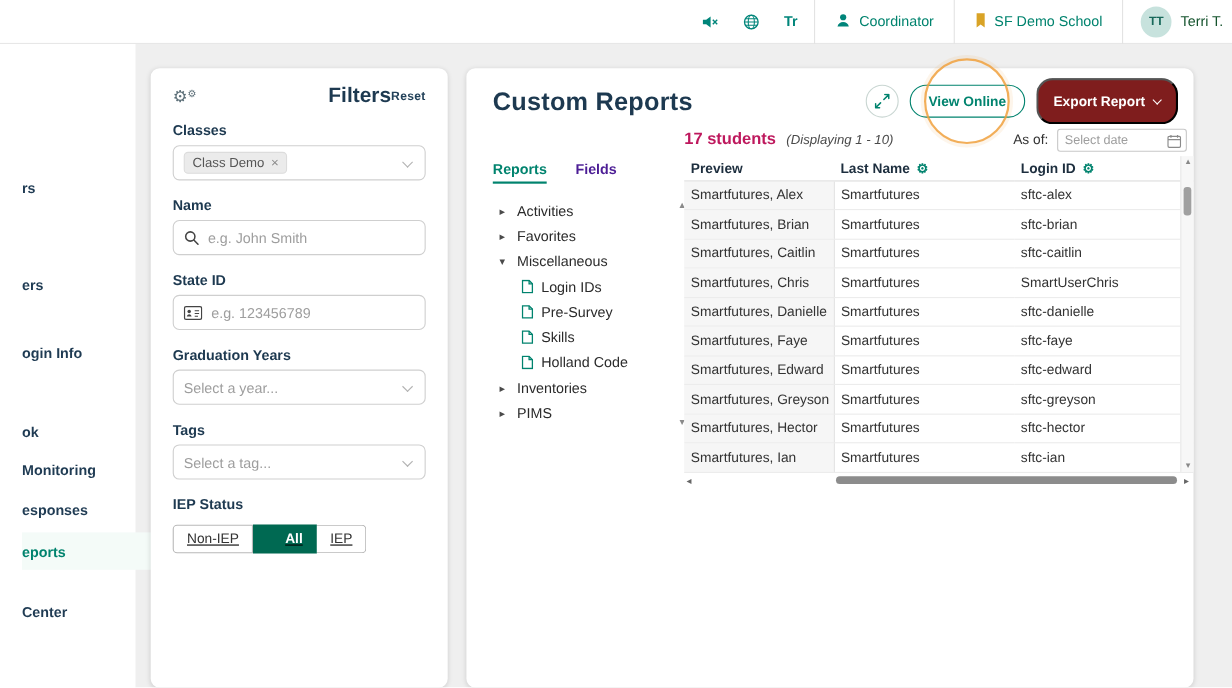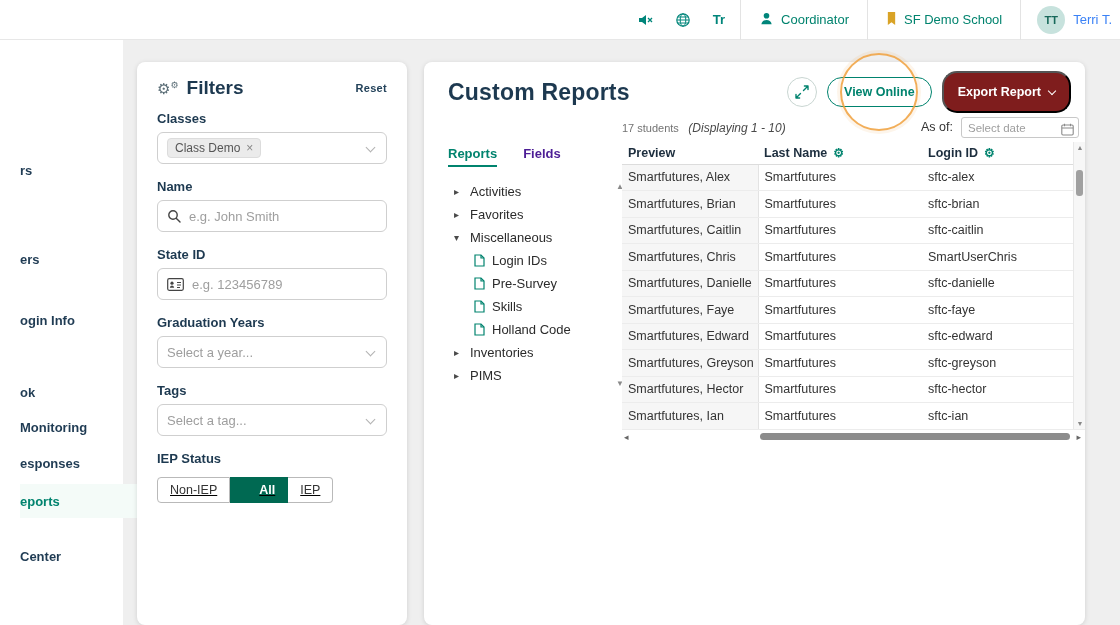--- a/index.html
+++ b/index.html
@@ -9,21 +9,21 @@
   
   .topbar { position:absolute; left:0; top:0; width:1120px; height:40px; background:#fff;
     border-bottom:1px solid #e7e7e7; display:flex; justify-content:flex-end; align-items:center; z-index:30; }
   .tb-right { display:flex; align-items:center; height:40px; padding-right:8px; }
   .tb-icon { display:flex; align-items:center; justify-content:center; width:16px; height:16px; margin:0 11px; cursor:pointer; }
   .tb-translate { color:#00857a; font-weight:bold; font-size:13px; margin:0 11px; cursor:pointer; }
   .tb-div { width:1px; height:40px; background:#e3e3e3; margin:0 4px; }
   .tb-group { display:flex; align-items:center; gap:7px; margin:0 14px; color:#00836e; font-size:13px; cursor:pointer; }
   .avatar { width:28px; height:28px; border-radius:50%; background:#c7e2dd; color:#17685a;
     font-size:11px; font-weight:bold; display:flex; align-items:center; justify-content:center; margin-left:12px; cursor:pointer; }
-  .tb-user { font-size:13px; color:#3b82f6; margin-left:8px; white-space:nowrap;text-align:center; }
+  .tb-user { font-size:13px; color:#14532d; margin-left:8px; white-space:nowrap;text-align:center; }
 
   
   .left-strip { position:absolute; left:0; top:40px; width:123px; height:585px; background:#fff; z-index:5; }
   .bg { position:absolute; left:123px; top:40px; right:0; bottom:0; background:#efefef; z-index:1; }
 
   
   .side-item { position:absolute; left:0; width:123px; height:22px; display:flex; align-items:center;
     font-size:13px; font-weight:700; color:#1f3b53; cursor:pointer; white-space:nowrap; overflow:hidden;margin-left:20px; }
   .side-item.active { height:34px; background:#f4fbf8; color:#00836e; }
   .side-item.active .ybar { position:absolute; right:0; top:0; width:4px; height:100%; background:#f7c744; }
@@ -31,21 +31,21 @@
 
   
   .card { position:absolute; background:#fff; border-radius:8px; box-shadow:0 1px 5px rgba(0,0,0,.13); z-index:10; }
   .filters-card { left:137px; top:62px; width:270px; height:563px; padding:14px 20px 0 20px; }
   .main-card   { left:424px; top:62px; width:661px; height:563px; overflow:visible; }
 
   
   .f-head { display:flex; align-items:center; height:24px; margin-bottom:11px; }
   .f-gear { color:#5b6e77; font-size:15px; margin-right:8px; line-height:1; }
   .f-gear small { font-size:9px; vertical-align:top; }
-  .f-title { font-size:19px; font-weight:800; color:#1d3950; flex:1; }
+  .f-title { font-size:19px; font-weight:800; color:#1d3950; flex:1;text-align:right; }
   .f-reset { font-size:11px; font-weight:700; color:#23425a; letter-spacing:.3px; cursor:pointer; }
   .f-label { font-size:13px; font-weight:700; color:#1d3950; height:16px; margin-bottom:5px; }
   .f-label.mt { margin-top:15px; }
   .fld { position:relative; width:100%; height:32px; border:1px solid #cfcfcf; border-radius:6px;
     background:#fff; display:flex; align-items:center; padding:0 26px 0 9px; }
   .fld input { border:none; outline:none; width:100%; font-size:13px; color:#333; background:transparent;
     font-family:"Liberation Sans", sans-serif; }
   .fld input::placeholder { color:#9e9e9e; }
   .chev { position:absolute; right:12px; top:11px; width:7px; height:7px;
     border-right:1.6px solid #b2b2b2; border-bottom:1.6px solid #b2b2b2; transform:rotate(45deg); }
@@ -74,21 +74,21 @@
     border:2.5px solid rgba(240,160,60,.85); border-radius:50%; pointer-events:none; z-index:20;
     box-shadow:0 0 0 3px rgba(240,160,60,.10); }
   .btn-solid { height:42px; padding:0 14px; border-radius:15px; background:#7f1d1d; color:#fff;
     font-size:12.5px; font-weight:700; display:flex; align-items:center; gap:8px; cursor:pointer; white-space:nowrap; }
   .wchev { width:6px; height:6px; border-right:1.6px solid #fff; border-bottom:1.6px solid #fff;
     transform:rotate(45deg); margin-top:-3px; }
 
   
   .mc-sub { position:absolute; left:198px; top:53px; right:6px; height:24px;
     display:flex; align-items:center; justify-content:space-between; }
-  .stu { font-size:11px; font-weight:400; color:#737373; }
+  .stu { font-size:15px; font-weight:700; color:#be185d; }
   .disp { font-size:12px; font-style:italic; color:#4a4a4a; margin-left:5px; }
   .asof { display:flex; align-items:center; gap:8px; }
   .asof-label { font-size:12.5px; color:#333; }
   .date-fld { position:relative; width:118px; height:21px; border:1px solid #c8c8c8; border-radius:3px; background:#fff; }
   .date-fld input { border:none; outline:none; width:100%; height:100%; font-size:11.5px; padding:0 20px 0 6px;
     color:#333; background:transparent; font-family:"Liberation Sans", sans-serif; }
   .date-fld input::placeholder { color:#9e9e9e; }
   .date-fld .cal { position:absolute; right:4px; top:4px; }
 
   

